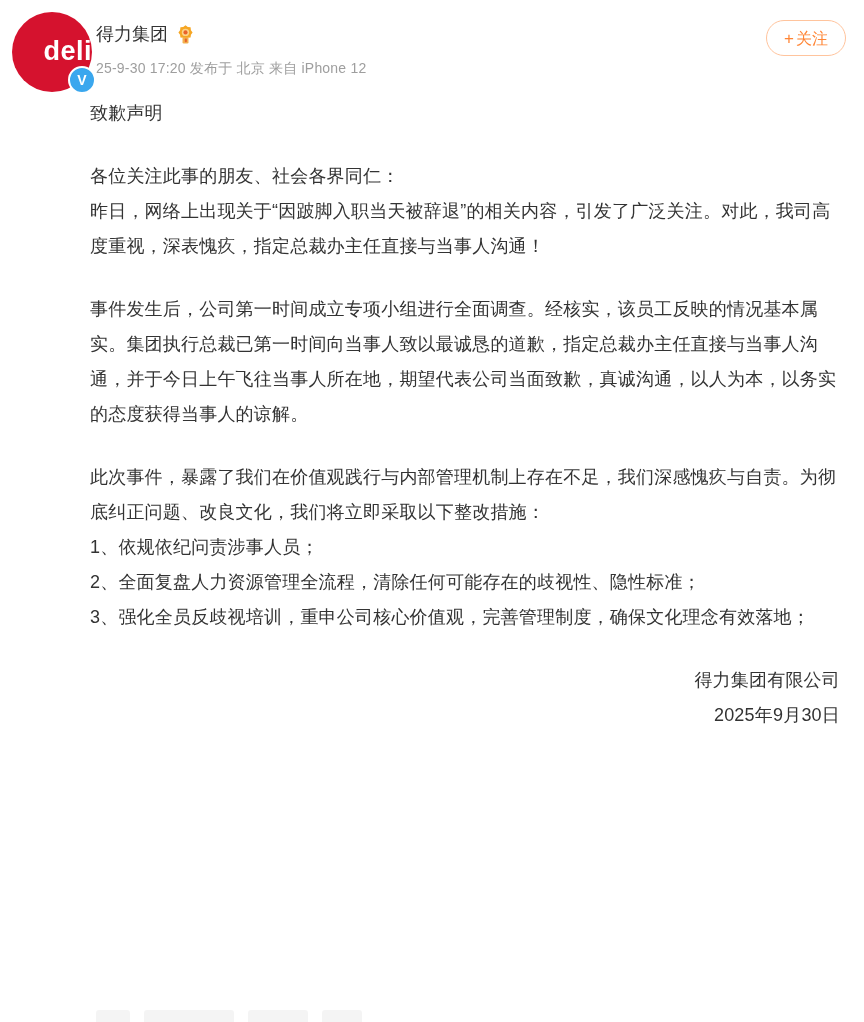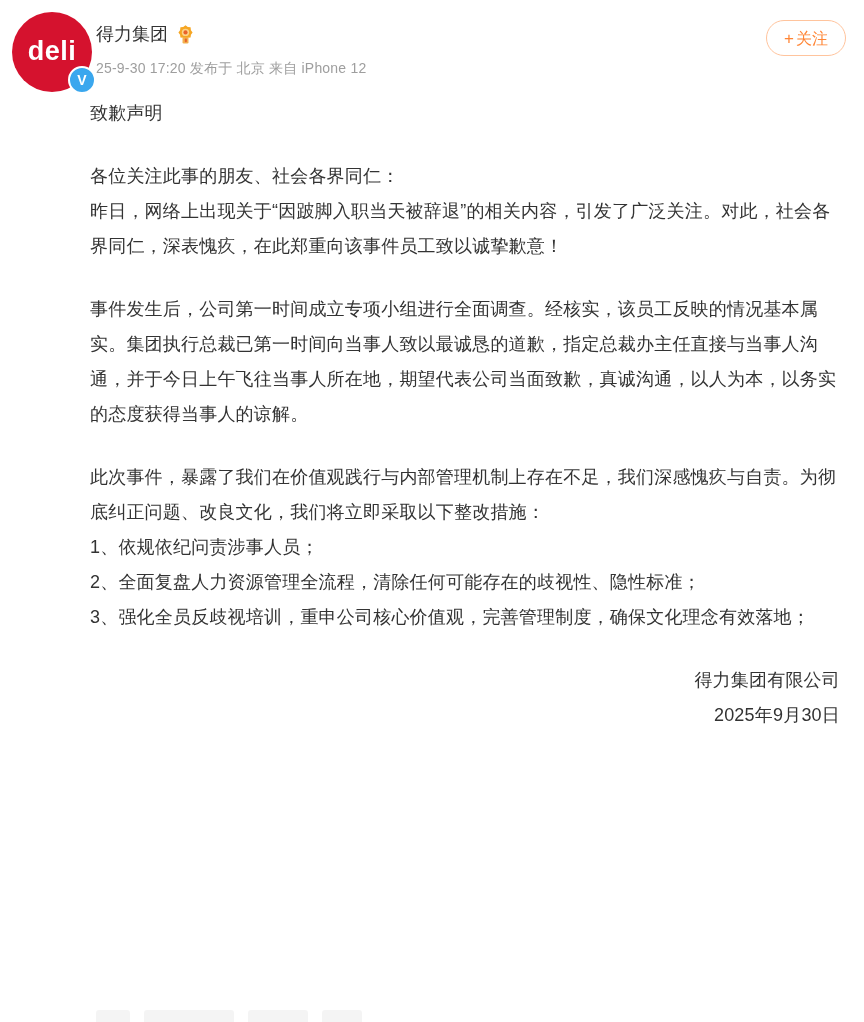--- a/index.html
+++ b/index.html
@@ -8,21 +8,21 @@
     background:#ffffff;
     font-family:"Liberation Sans","DejaVu Sans",sans-serif;
     position:relative;overflow:hidden;
     color:#333;
   }
   
   .avatar-wrap{position:absolute;top:12px;left:12px;width:80px;height:80px;}
   .avatar{
     width:80px;height:80px;border-radius:50%;
     background:#d5122e;
-    display:flex;align-items:center;justify-content:center;
+    display:flex;align-items:center;justify-content:flex-end;
     box-sizing:border-box;
   }
   .avatar-text{
     color:#fff;font-weight:bold;font-size:27px;letter-spacing:.5px;
     transform:translateY(-1px);
   }
   .verified-badge{
     position:absolute;right:-4px;bottom:-2px;
     width:24px;height:24px;border-radius:50%;
     background:#3aa7ee;border:2px solid #fff;
@@ -96,21 +96,21 @@
 
 <button class="follow-btn">
   <span class="plus">+</span>
   <span>关注</span>
 </button>
 
 <div class="post-body">
   <p class="para post-title">致歉声明</p>
   <div>
       <p class="para">各位关注此事的朋友、社会各界同仁：
-昨日，网络上出现关于“因跛脚入职当天被辞退”的相关内容，引发了广泛关注。对此，社会各界同仁，深表愧疚，在此郑重向该事件员工致以诚挚歉意！</p>
+昨日，网络上出现关于“因跛脚入职当天被辞退”的相关内容，引发了广泛关注。对此，我司高度重视，深表愧疚，指定总裁办主任直接与当事人沟通！</p>
       <p class="para">事件发生后，公司第一时间成立专项小组进行全面调查。经核实，该员工反映的情况基本属实。集团执行总裁已第一时间向当事人致以最诚恳的道歉，指定总裁办主任直接与当事人沟通，并于今日上午飞往当事人所在地，期望代表公司当面致歉，真诚沟通，以人为本，以务实的态度获得当事人的谅解。</p>
       <p class="para">此次事件，暴露了我们在价值观践行与内部管理机制上存在不足，我们深感愧疚与自责。为彻底纠正问题、改良文化，我们将立即采取以下整改措施：
 1、依规依纪问责涉事人员；
 2、全面复盘人力资源管理全流程，清除任何可能存在的歧视性、隐性标准；
 3、强化全员反歧视培训，重申公司核心价值观，完善管理制度，确保文化理念有效落地；</p>
       <p class="para">得力集团有限公司
 2025年9月30日</p>
     </div>
 </div>
 

